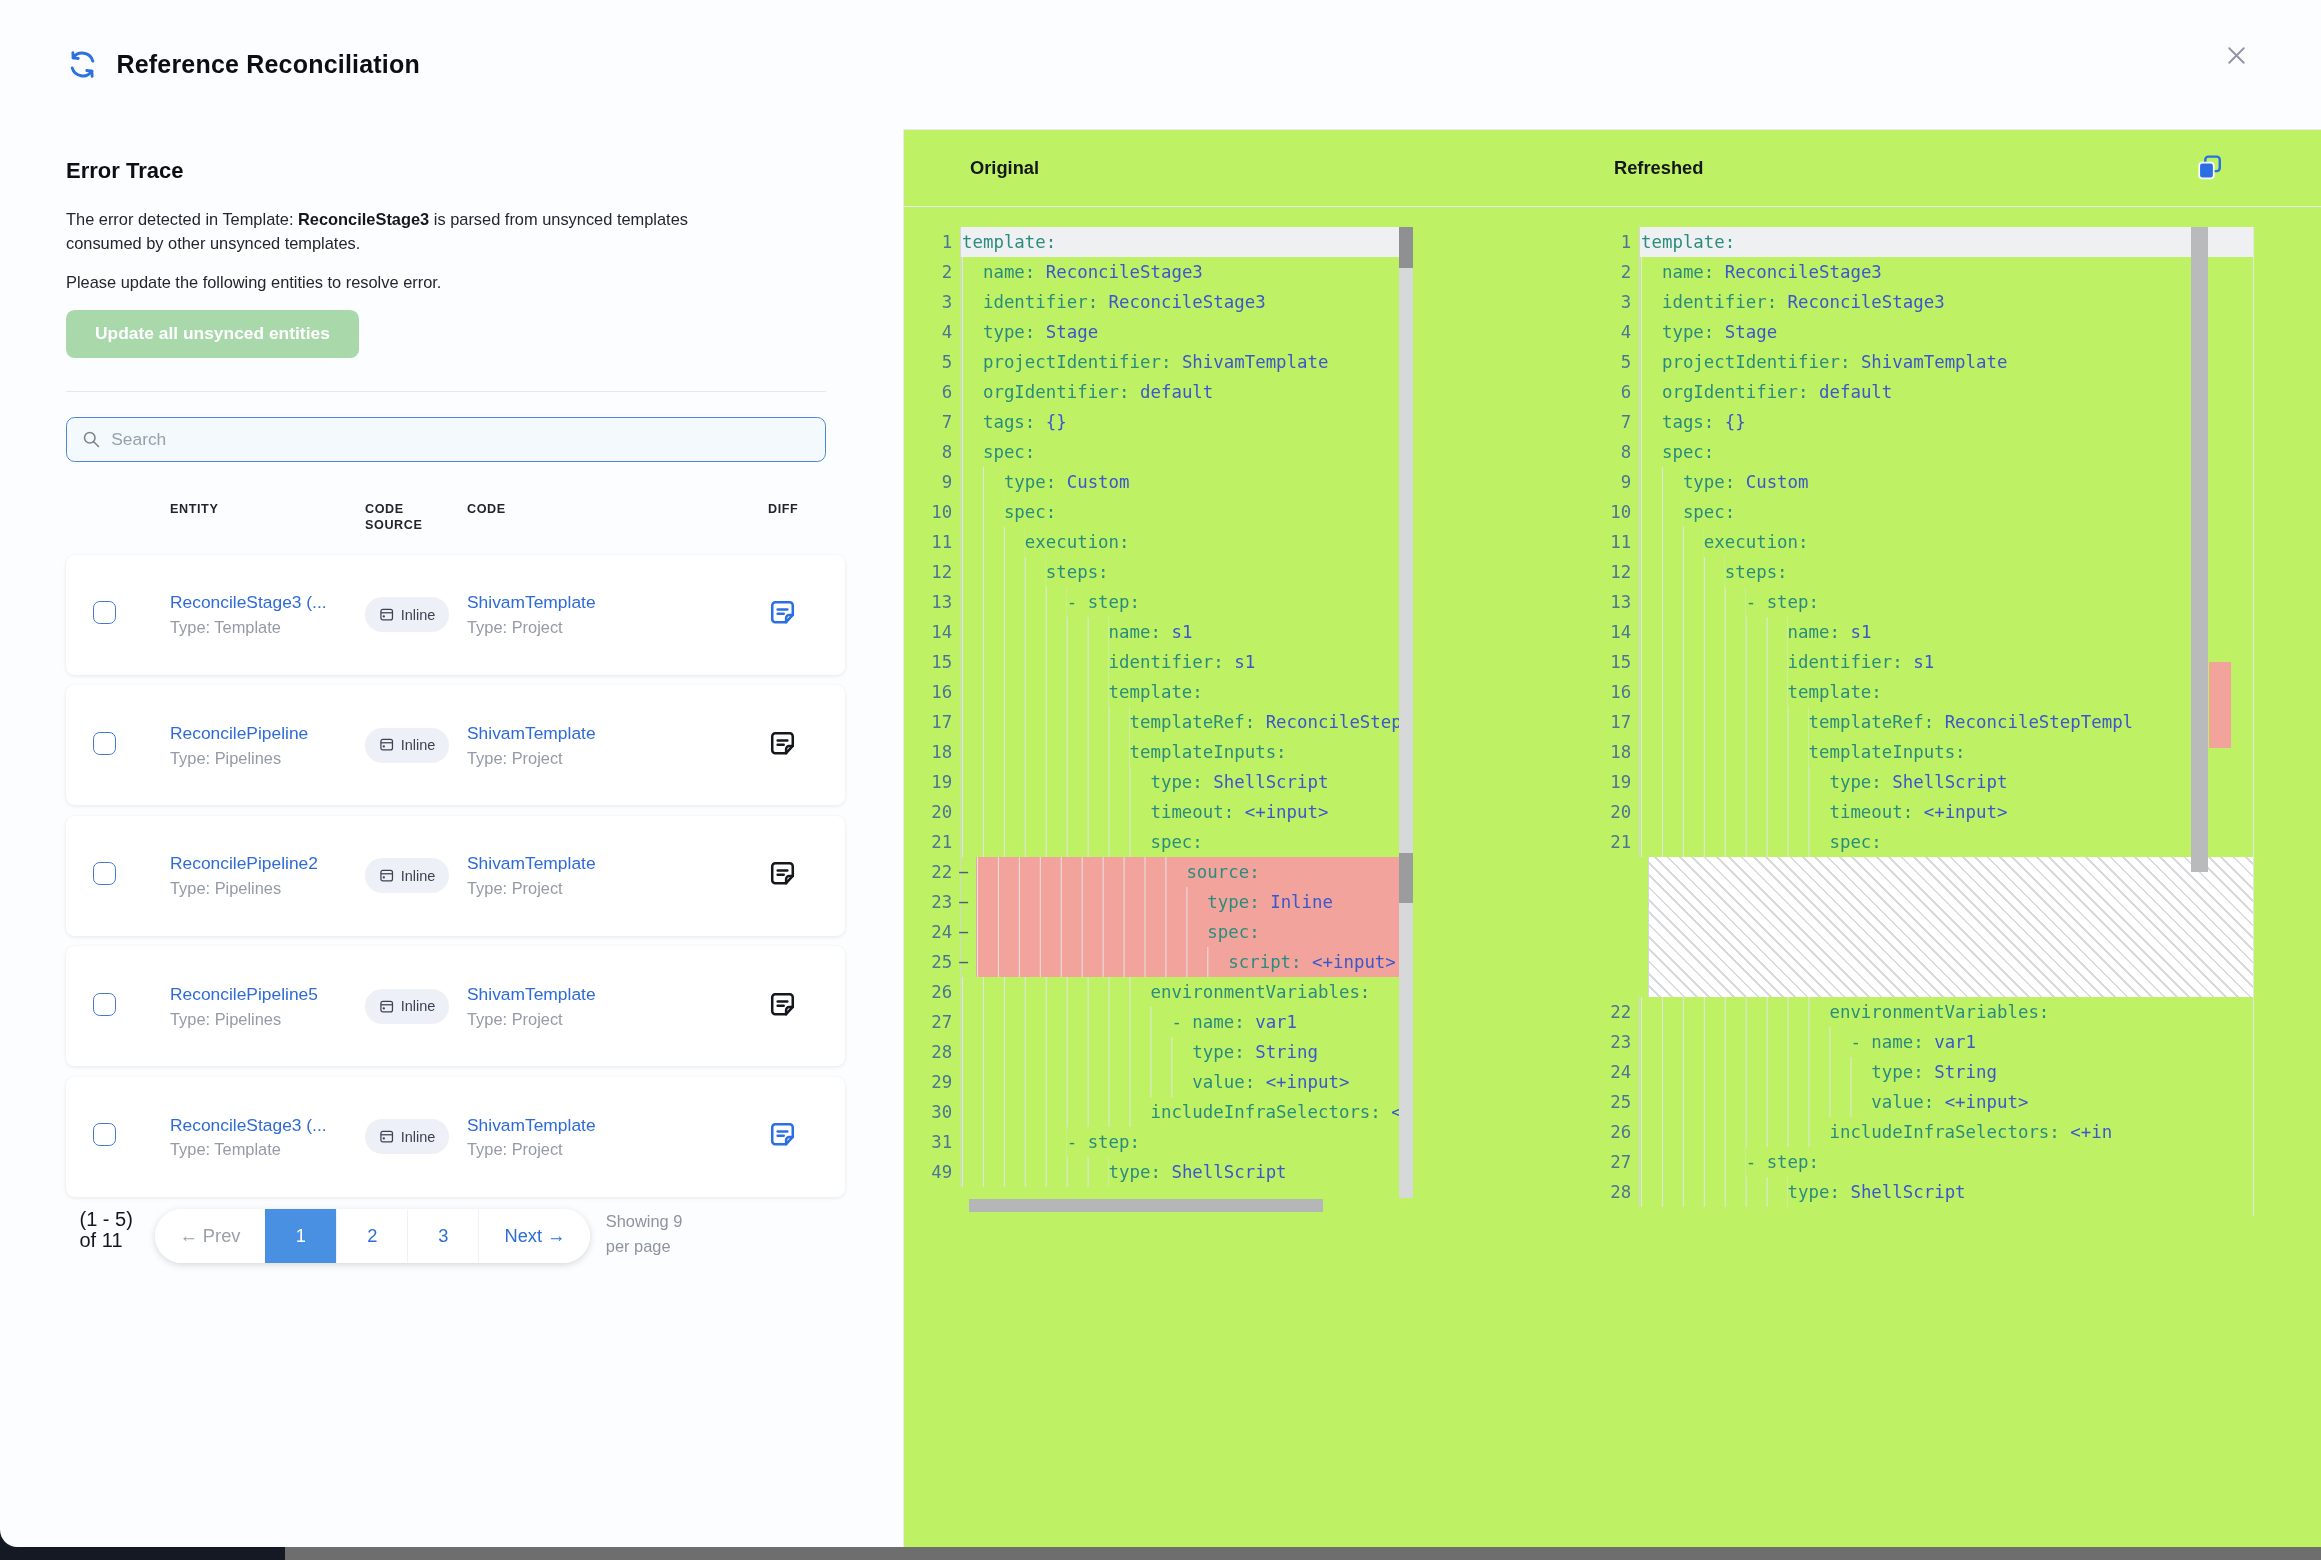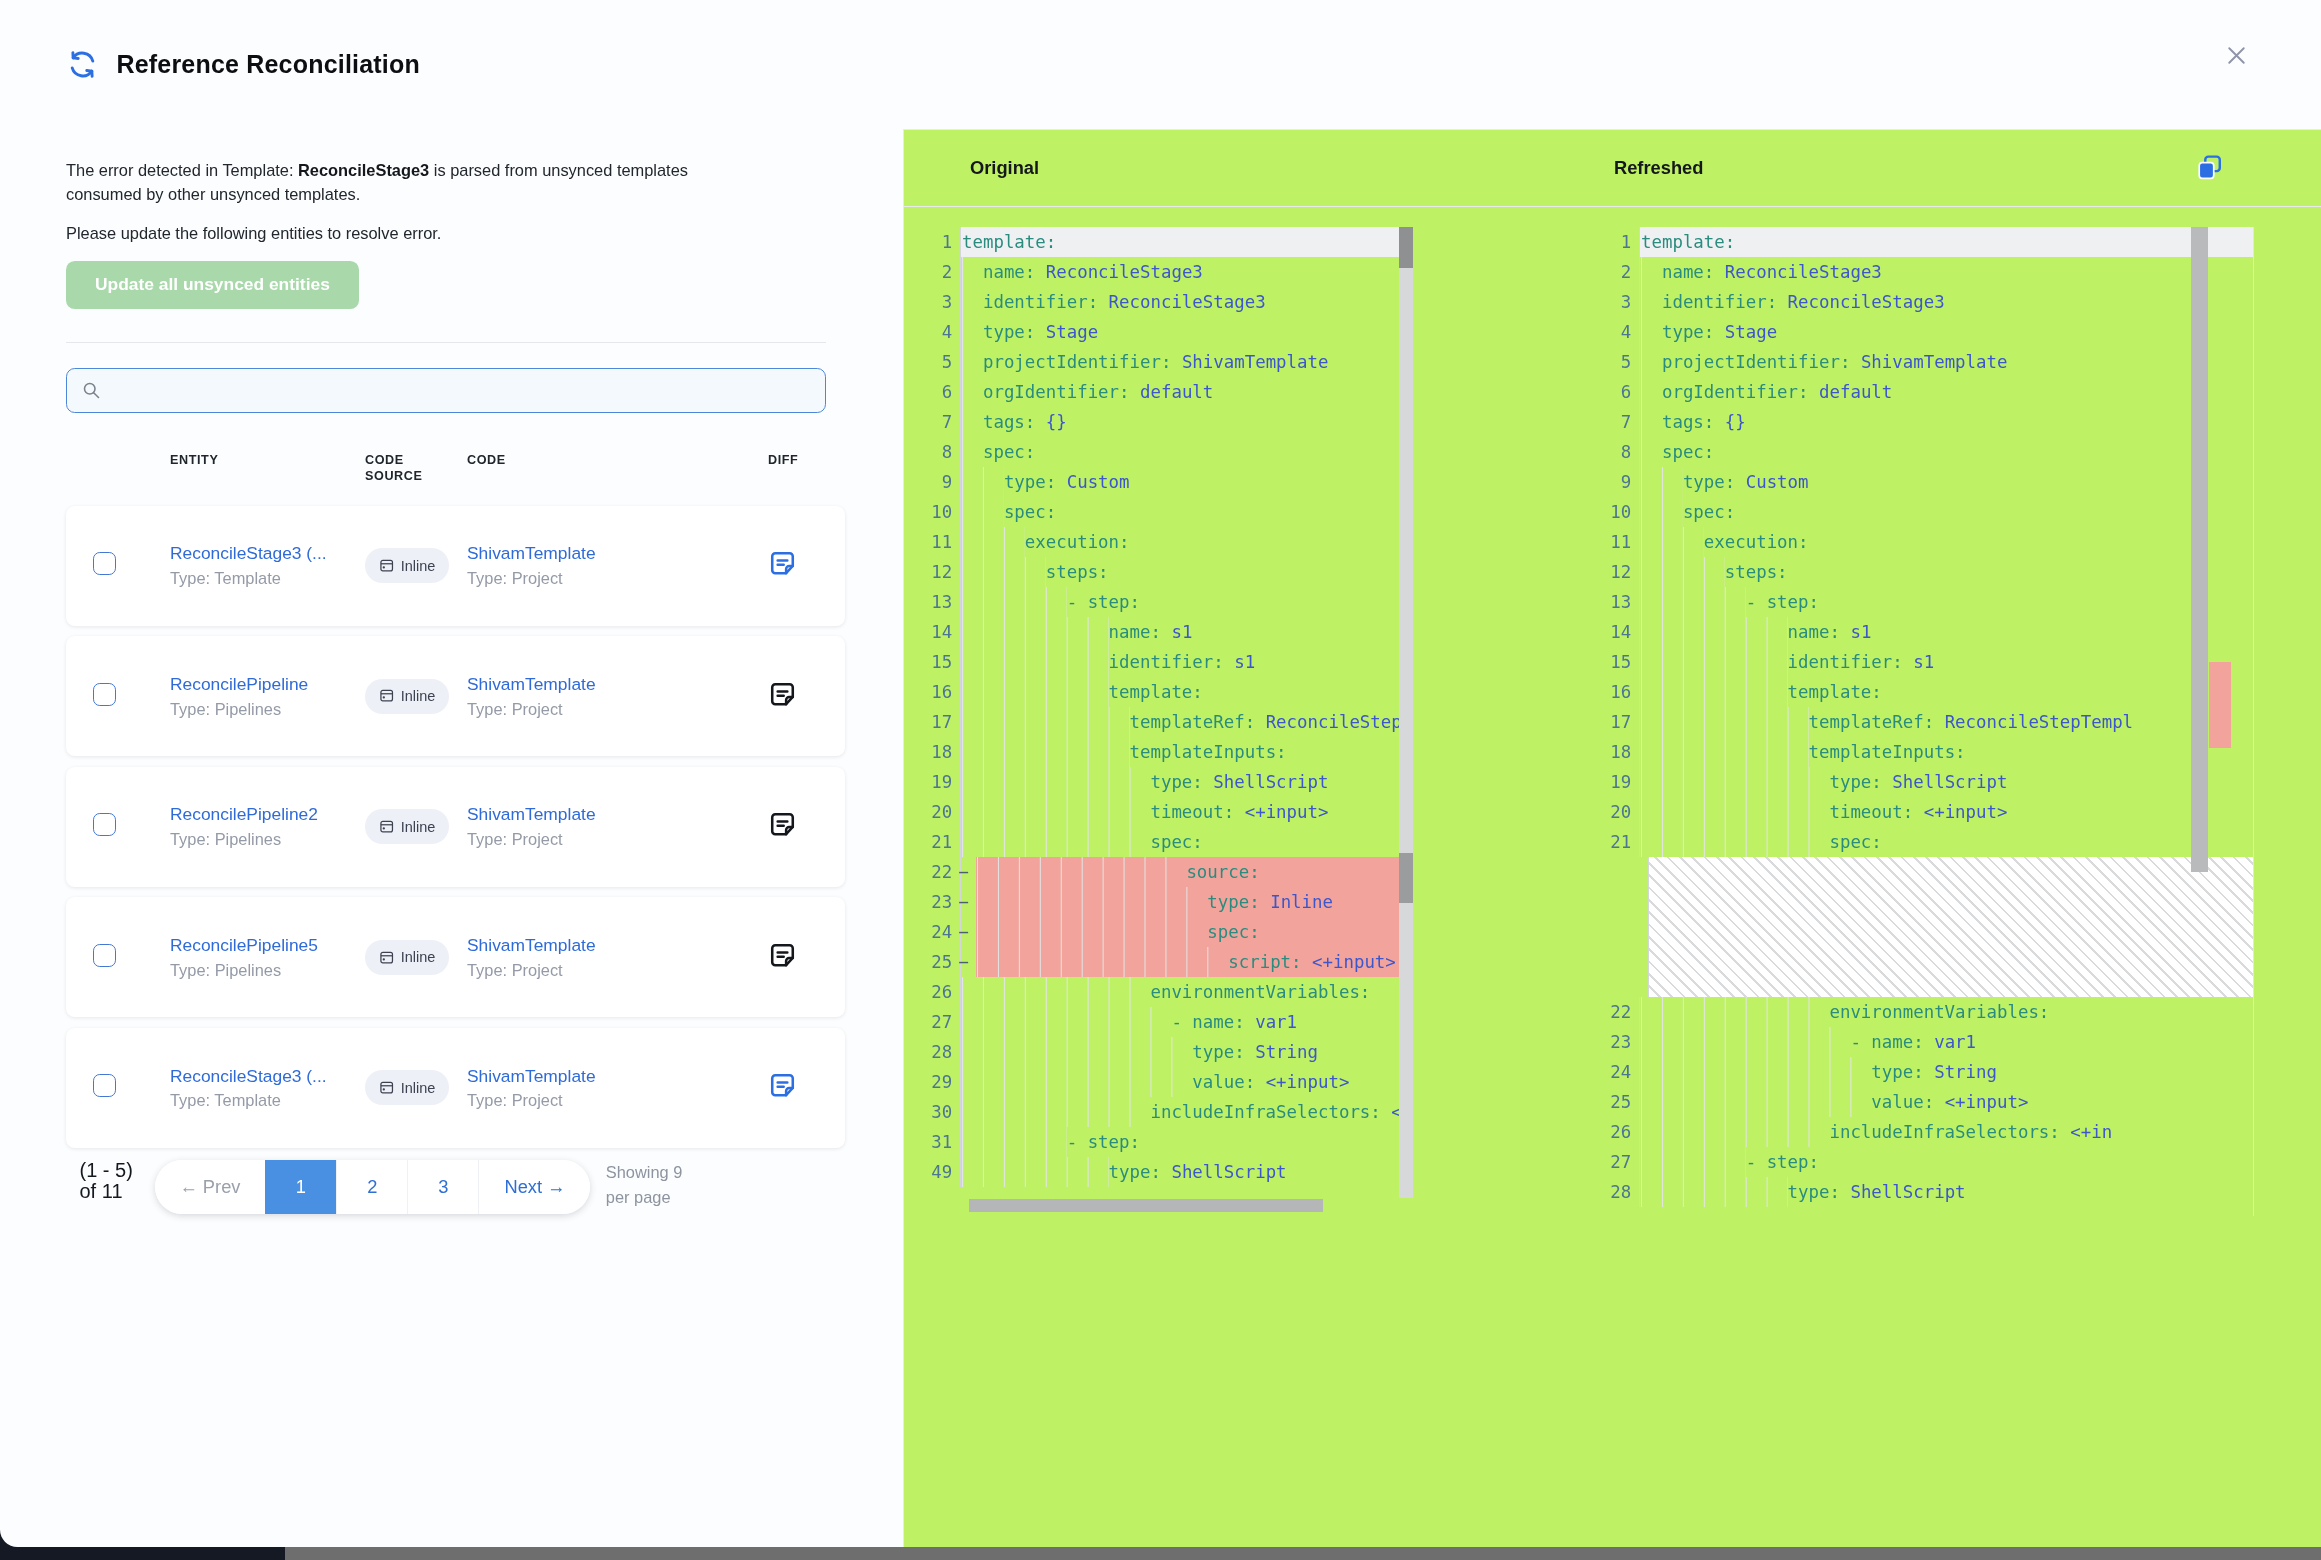--- a/index.html
+++ b/index.html
@@ -118,34 +118,36 @@
         <svg width="29" height="29" viewBox="0 0 24 24" stroke="#8f94a8" stroke-width="1.6" stroke-linecap="round">
           <path d="M6 6 L18 18 M18 6 L6 18"></path>
         </svg>
       </span>
     </button>
   </div>
 
   <div class="main">
 
     <div class="left">
+      <h2>Error Trace</h2>
       <p class="desc"><span>The error detected in Template: </span><b>ReconcileStage3</b><span> is parsed from unsynced templates consumed by other unsynced templates.</span></p>
       <p class="desc desc2">Please update the following entities to resolve error.</p>
 
       <button class="update-btn">Update all unsynced entities</button>
 
       <hr class="rule">
 
       <div class="searchbox">
         <span style="display:inline-flex;">
           <svg width="21" height="21" viewBox="0 0 24 24" fill="none" stroke="#7b828c" stroke-width="1.8" stroke-linecap="round">
             <circle cx="10" cy="10" r="6"></circle>
               <path d="M14.5 14.5 L20 20"></path>
           </svg>
         </span>
+        <input placeholder="Search" style="">
       </div>
 
       <div class="tgrid thead">
         <span class="c1"></span>
         <span class="c2">ENTITY</span>
         <span class="c3">CODE SOURCE</span>
         <span class="c4">CODE</span>
         <span class="c5">DIFF</span>
       </div>
 

